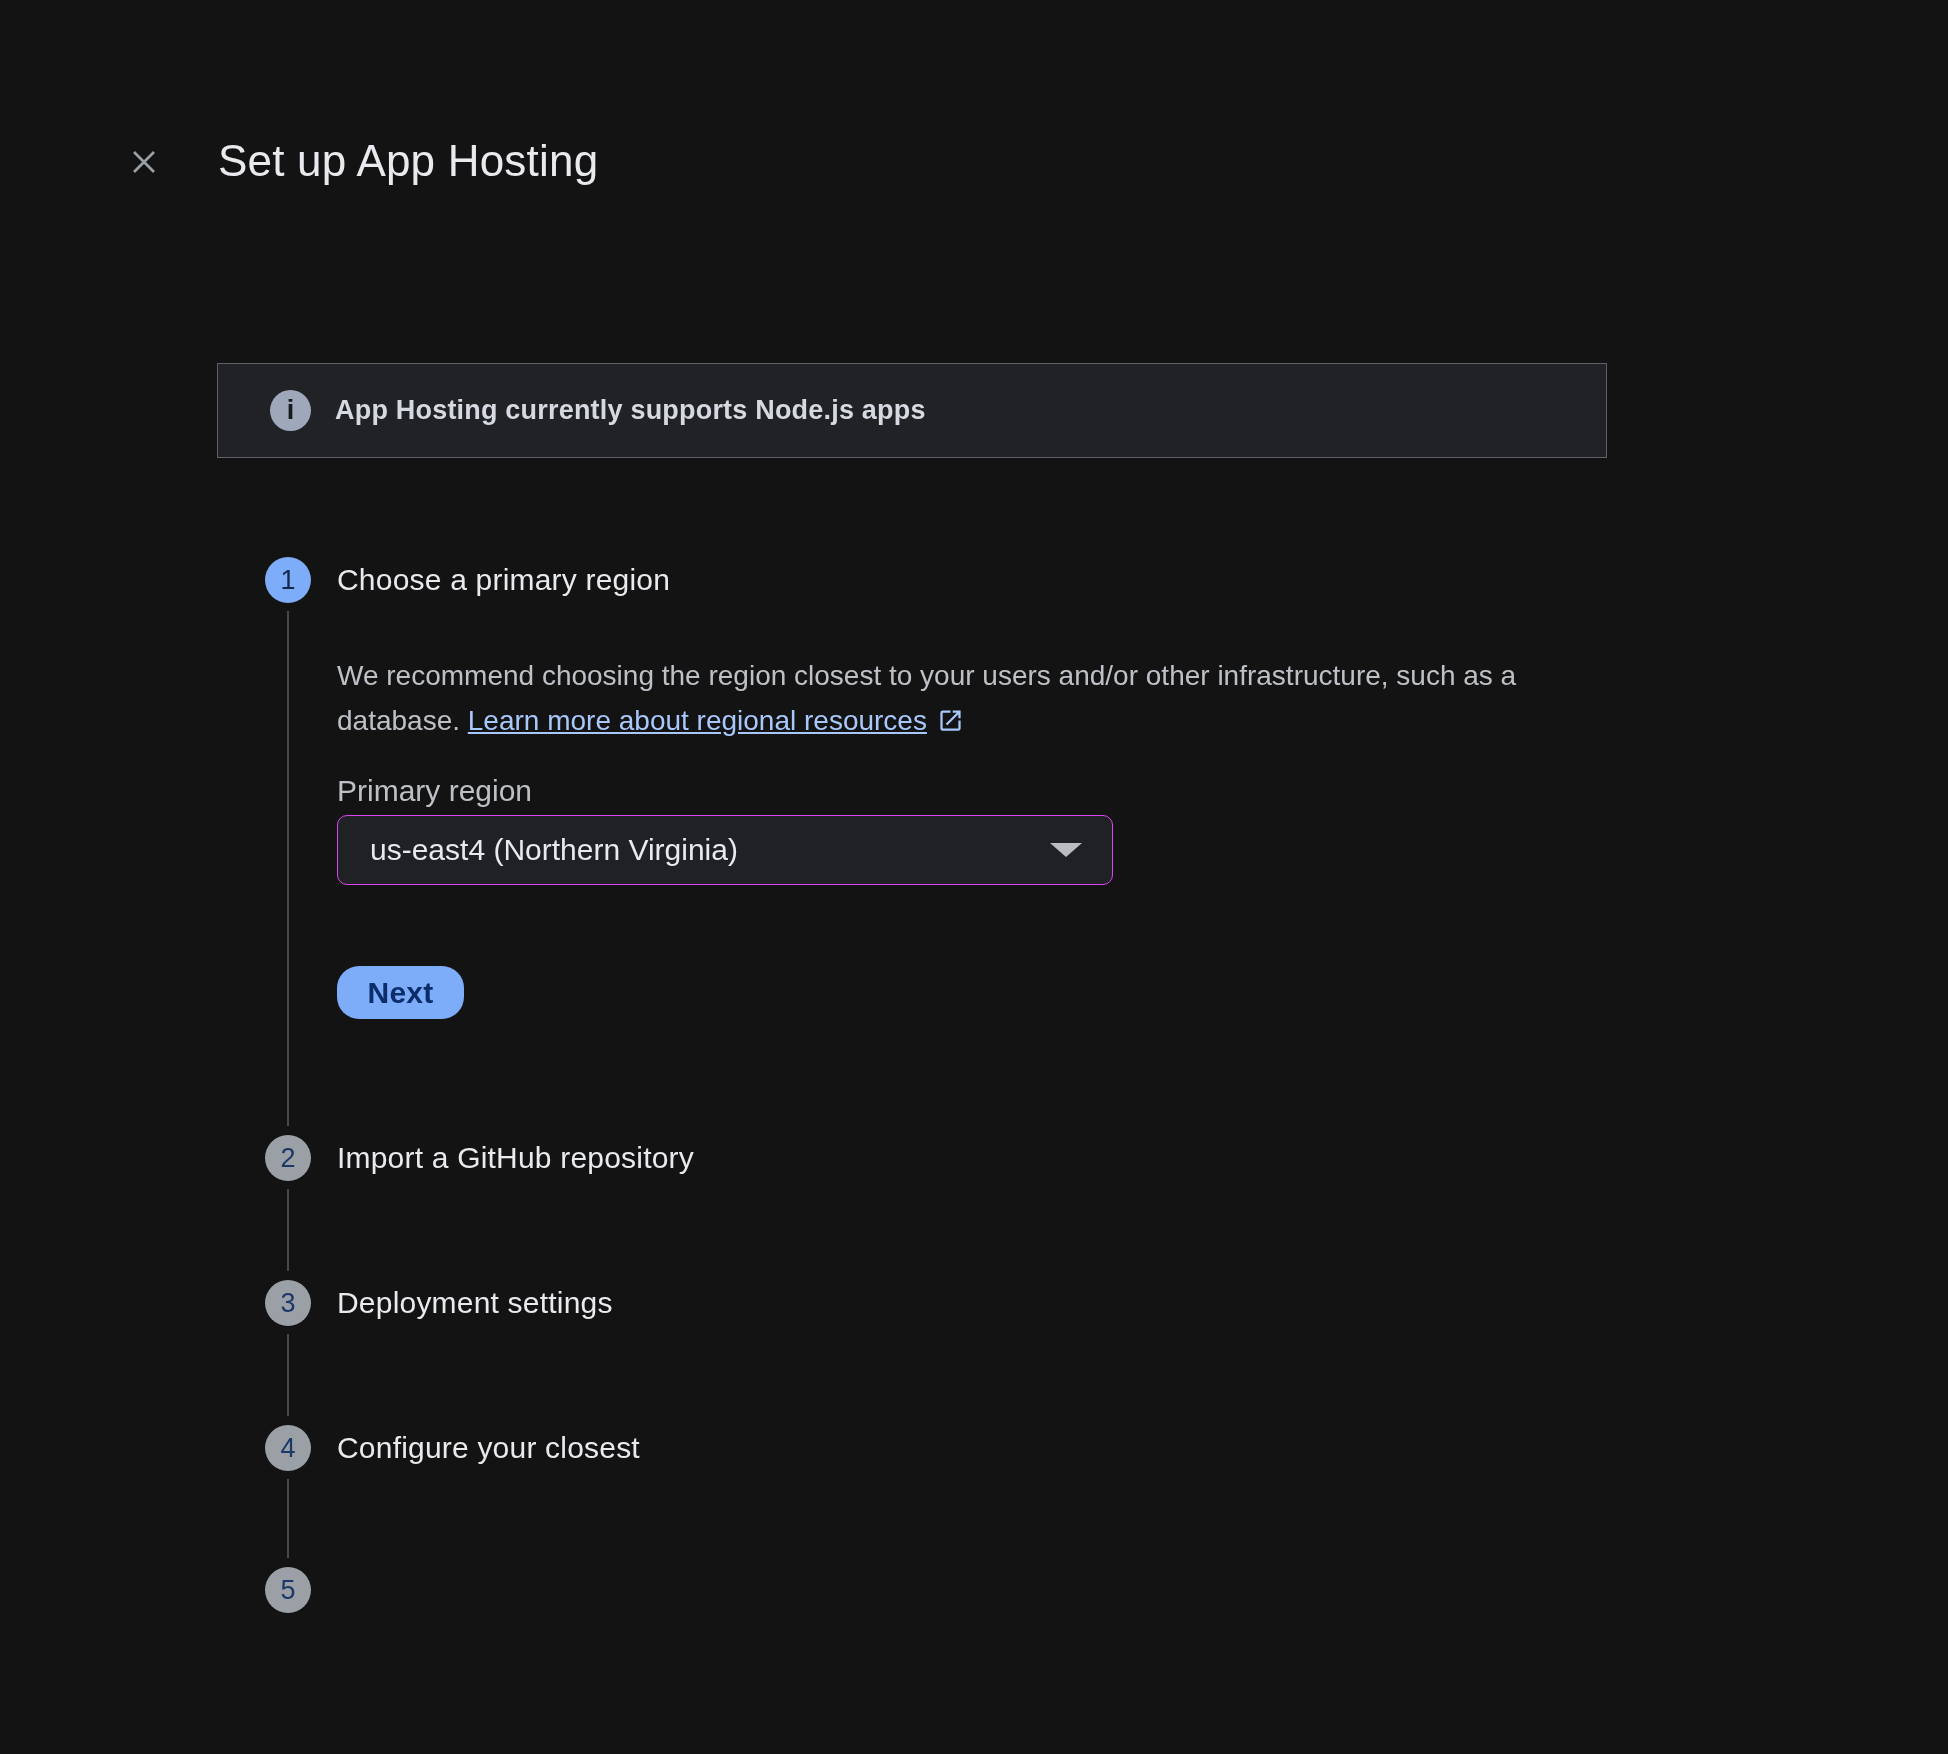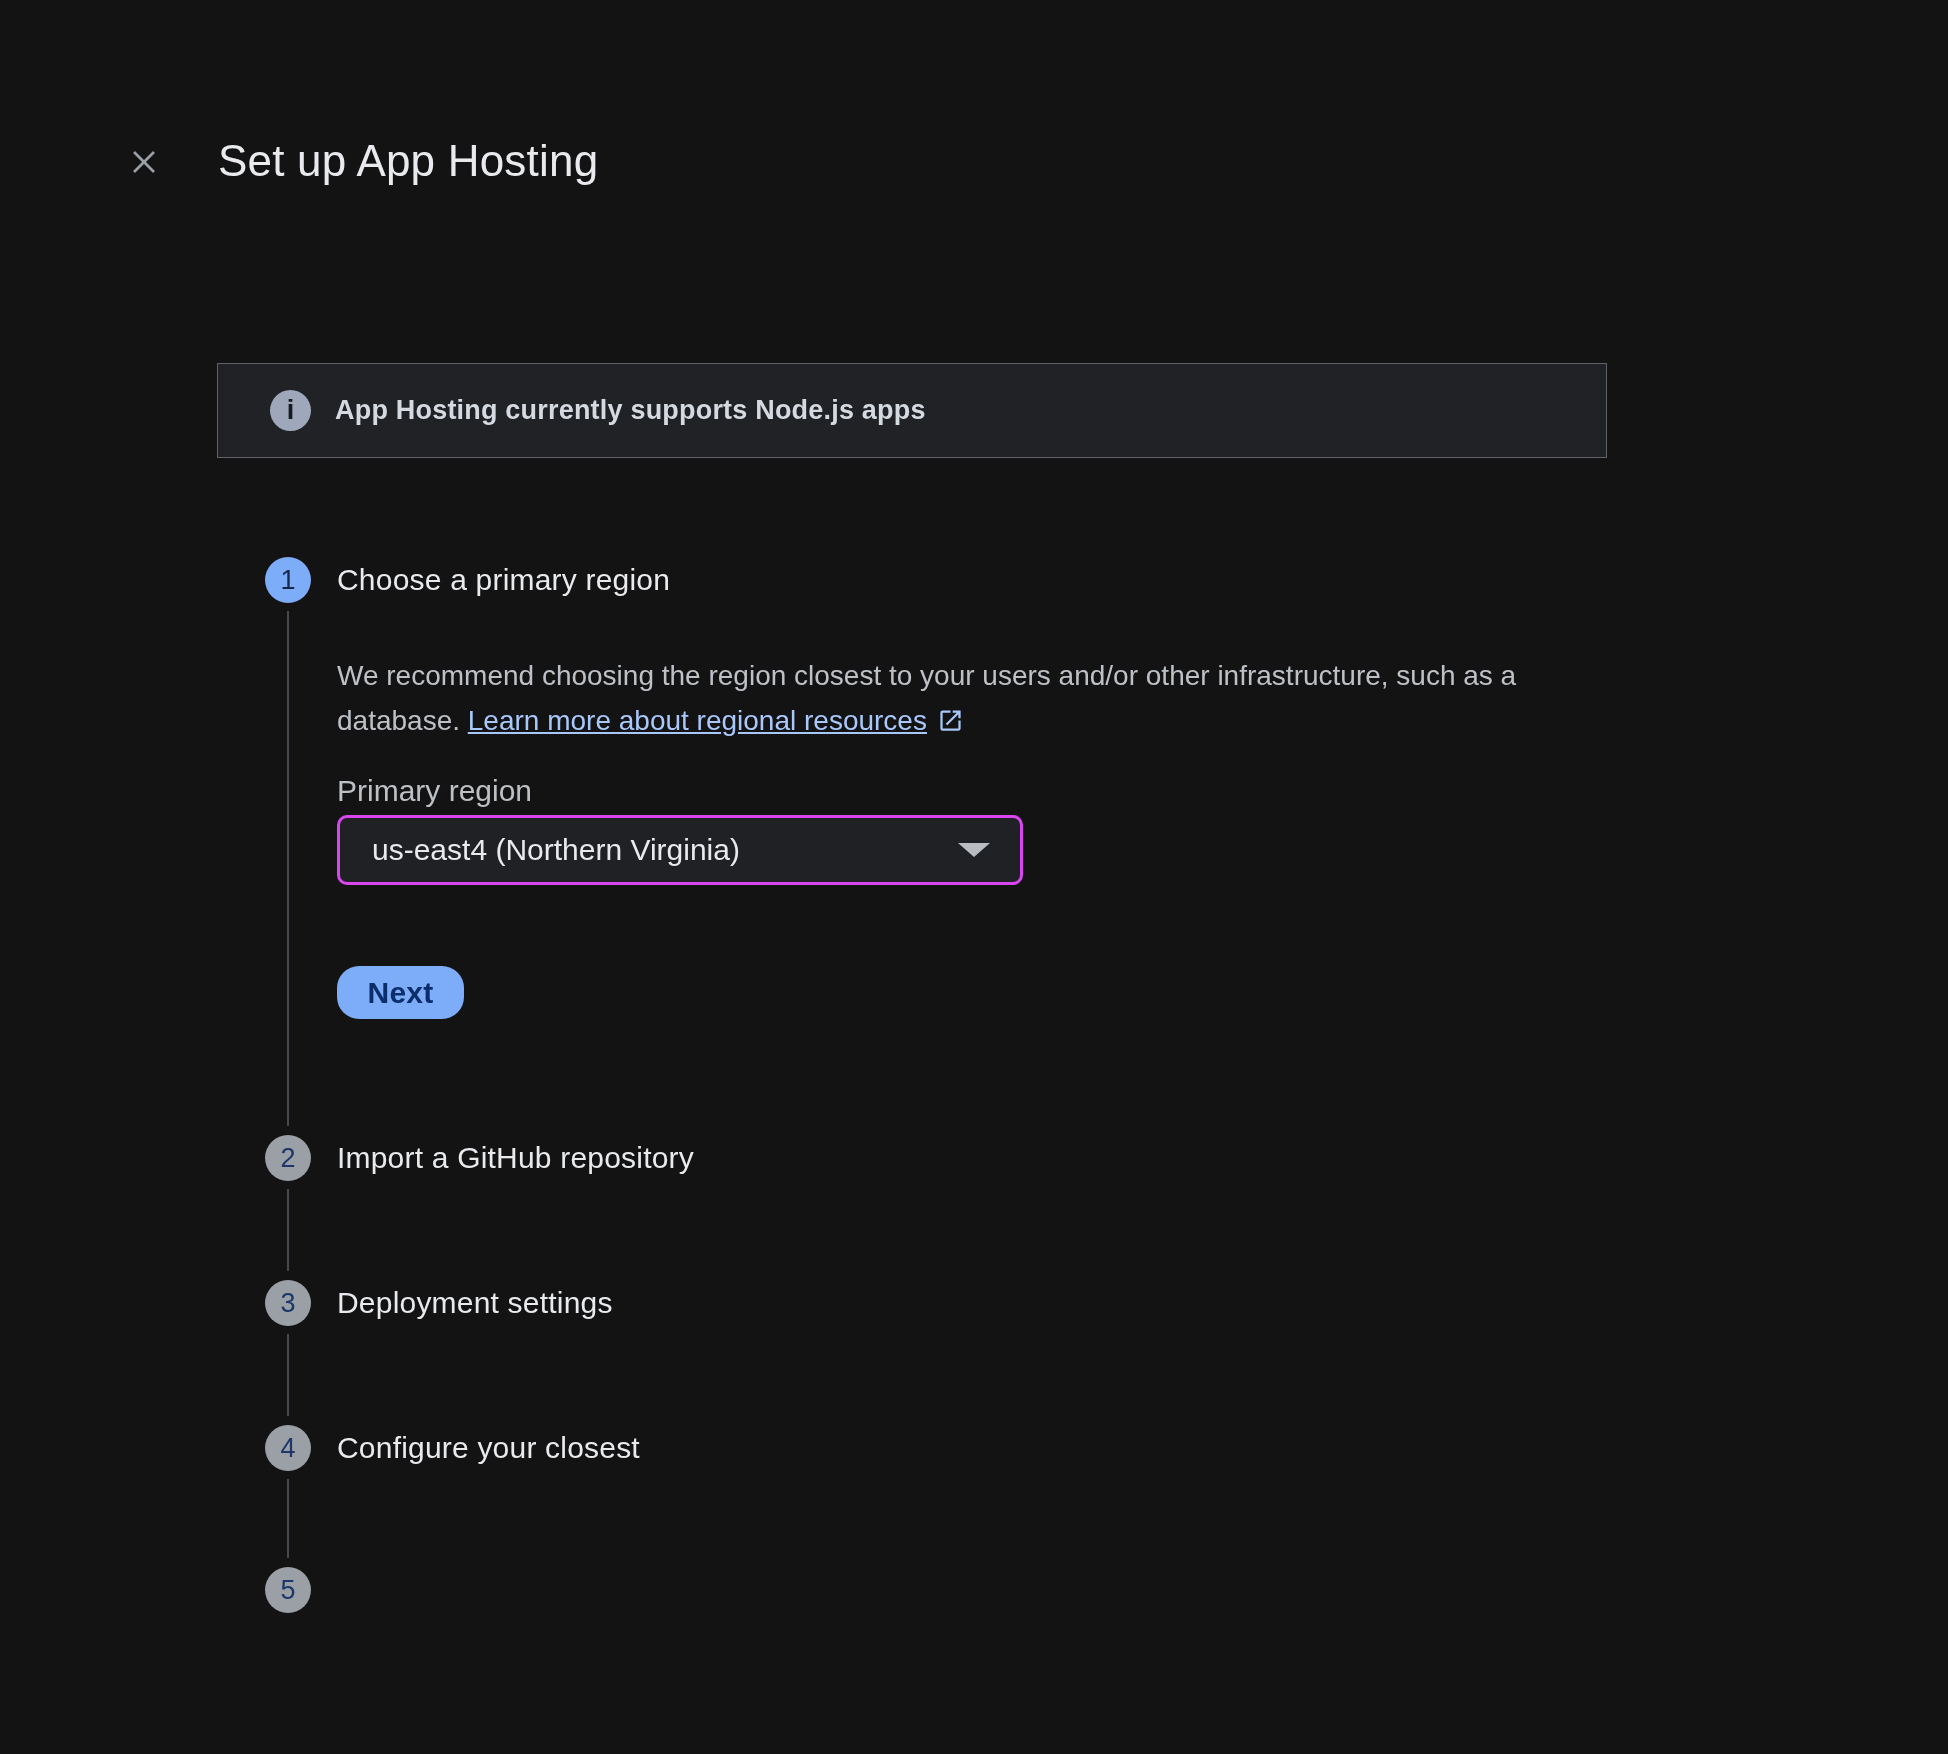--- a/index.html
+++ b/index.html
@@ -88,23 +88,23 @@
     color:var(--link);text-decoration:underline;cursor:pointer;
   }
   .ext-icon{vertical-align:-4px;margin-left:10px;}
 
   .region-label{
     position:absolute;left:337px;top:774px;
     font-size:30px;color:var(--text-secondary);
   }
   .region-select{
     position:absolute;left:337px;top:815px;
-    width:686px;height:70px;
+    width:776px;height:70px;
     background:#1f2125;
-    border:3px solid #d946ef;border-radius:10px;
+    border:1px solid #d946ef;border-radius:10px;
     display:flex;align-items:center;
     padding:0 30px 0 32px;
     cursor:pointer;
   }
   .region-value{
     font-size:30px;color:var(--text-primary);flex:1;
   }
   .select-arrow{
     width:0;height:0;
     border-left:16px solid transparent;

